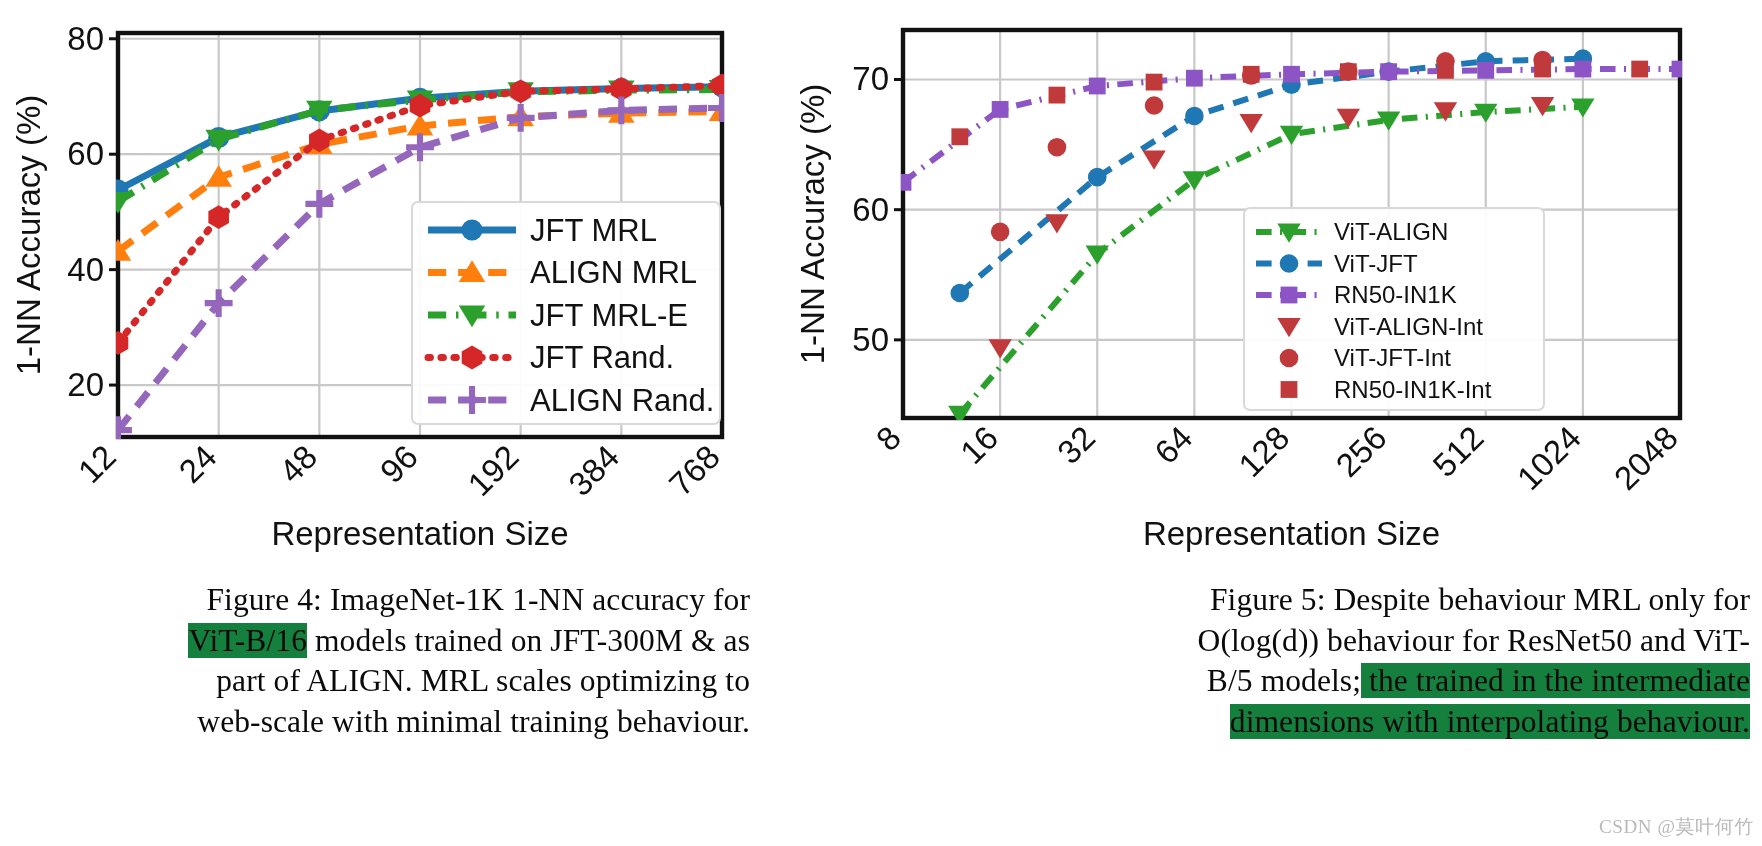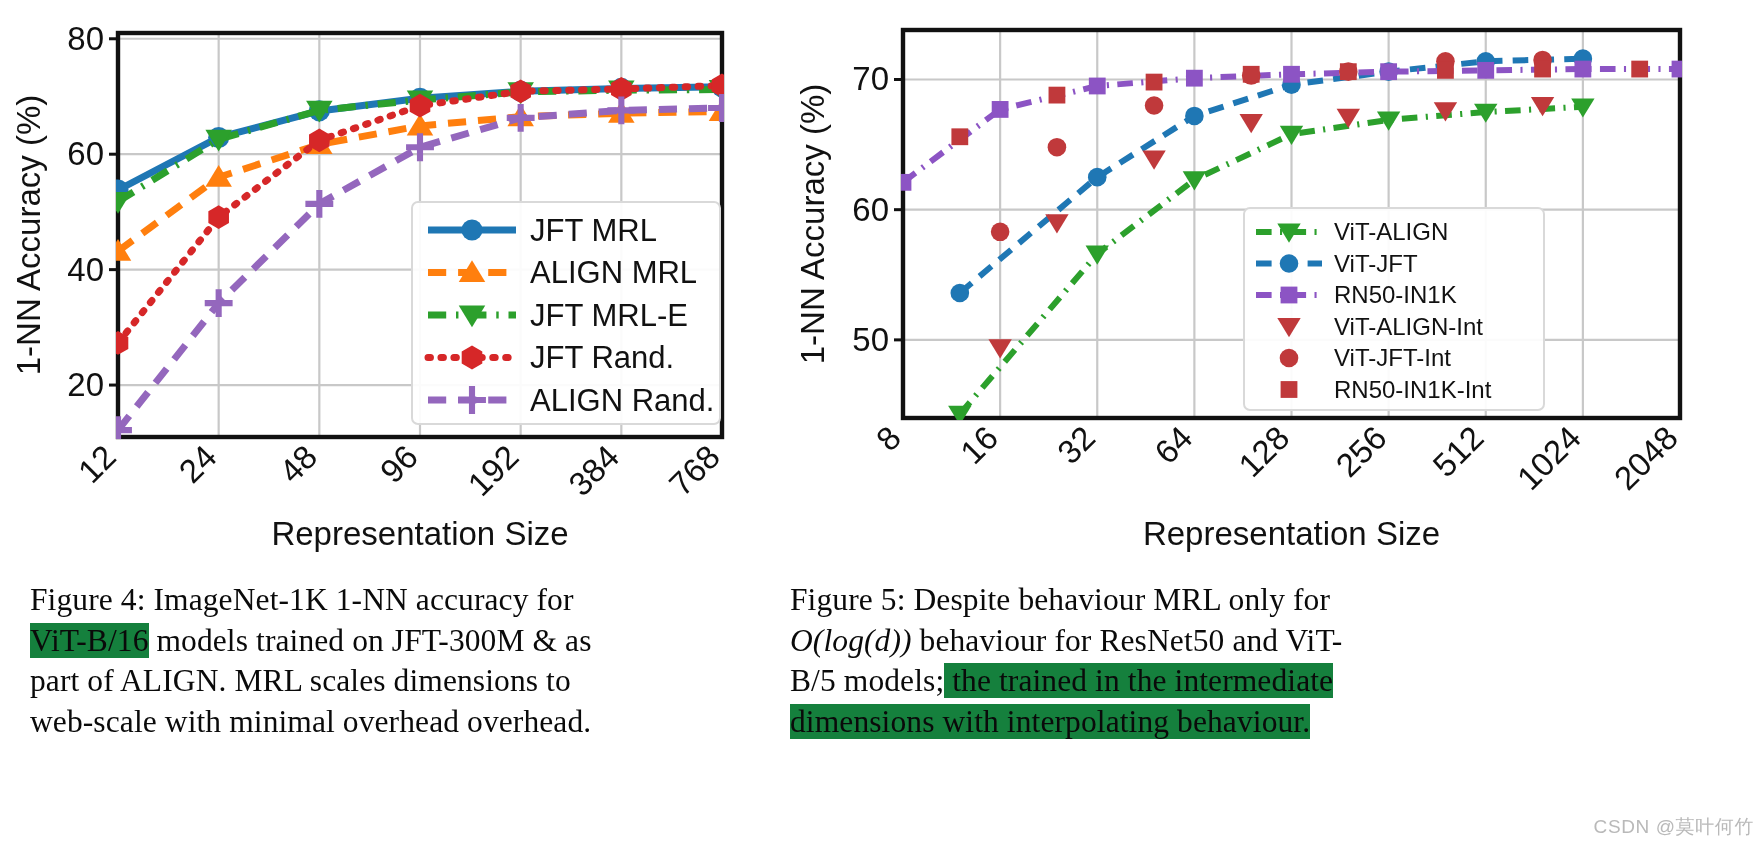--- a/index.html
+++ b/index.html
@@ -34,30 +34,31 @@
   svg.plot { display: block; }
 
   
   .caption {
     position: absolute;
     font-family: "Liberation Serif", serif;
     font-size: 31.5px;
     line-height: 40.5px;
     color: #0a0a0a;
     letter-spacing: 0.1px;
+    text-align: right;
   }
   .caption .ln { white-space: nowrap; display: block; }
   .hl { background: #15803d; }
-  .italic { font-style: italic; }
+  .italic { }
 
   .watermark {
     position: absolute;
     right: 8px;
     bottom: 6px;
-    font-family: Liberation Sans, sans-serif;
+    font-family: Liberation Serif, serif;
     font-size: 19px;
     color: #b9b9b9;
     letter-spacing: .6px;
     white-space: nowrap;
   }
 </style>
 </head>
 <body>
 
 <div class="page">
@@ -261,22 +262,22 @@
                 <path d="M458.06 400H485.94M472 386.06V413.94" stroke="#9467bd" stroke-width="6.12" fill="none"></path>
               </g>
               <text x="530" y="410.85" font-family="&quot;Liberation Sans&quot;, sans-serif" font-size="31" fill="#111111">ALIGN Rand.</text>
             </g>
           </g>
         </svg>
     </div>
     <div class="caption" id="cap4" style="left:30px; top:580px; width:720px;">
         <span class="ln"><span>Figure 4:  ImageNet-1K 1-NN accuracy for</span></span>
         <span class="ln"><span class="hl">ViT-B/16</span><span> models trained on JFT-300M &amp; as</span></span>
-        <span class="ln"><span>part of ALIGN. MRL scales dimensions to</span></span>
-        <span class="ln"><span>web-scale with minimal overhead overhead.</span></span>
+        <span class="ln"><span>part of ALIGN. MRL scales optimizing to</span></span>
+        <span class="ln"><span>web-scale with minimal training behaviour.</span></span>
       </div>
   </div>
 
   <div class="col col-right">
     <div class="figure-area">
       <svg class="plot" id="svg-fig5" width="972" height="570" viewBox="0 0 972 570">
           <g>
             <line x1="113" y1="30" x2="113" y2="418" stroke="#c8c8c8" stroke-width="2.2"></line>
             <line x1="210.125" y1="30" x2="210.125" y2="418" stroke="#c8c8c8" stroke-width="2.2"></line>
             <line x1="307.25" y1="30" x2="307.25" y2="418" stroke="#c8c8c8" stroke-width="2.2"></line>

